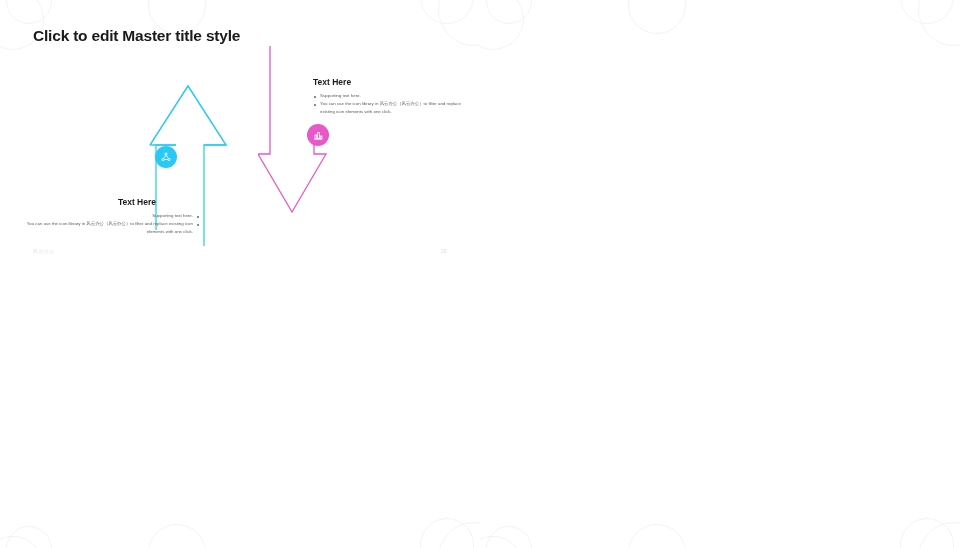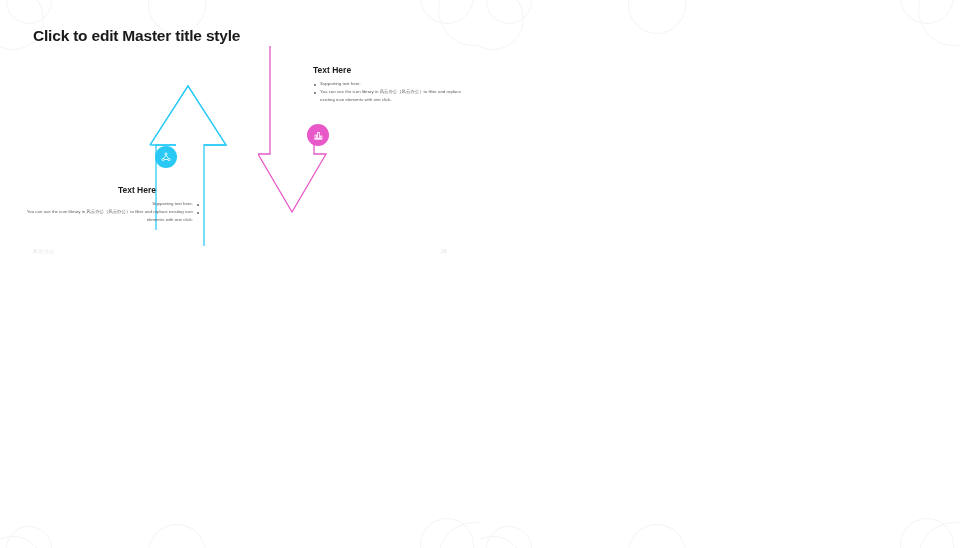--- a/index.html
+++ b/index.html
@@ -20,21 +20,21 @@
   .pagenum{position:absolute;font-size:5px;color:#e0e0e0;}
 
   
   .s1 .arrow-up-svg{position:absolute;left:140px;top:78px;}
   .s1 .arrow-dn-svg{position:absolute;left:258px;top:44px;}
   .badge{position:absolute;border-radius:50%;display:flex;align-items:center;justify-content:center;}
   .s1 .badge-cyan{width:22px;height:22px;left:155px;top:146px;background:#2ac9f5;}
   .s1 .badge-pink{width:22px;height:22px;left:307px;top:124px;background:#e858c8;}
 
   .blk{position:absolute;}
-  .blk h4{margin:4px 0 5px 0;font-size:8.5px;font-weight:bold;color:#1a1a1a;}
+  .blk h4{margin:16px 0 5px 0;font-size:8.5px;font-weight:bold;color:#1a1a1a;}
   .blk ul{margin:0;padding:0;list-style:none;}
   .blk li{font-size:4.4px;color:#5b5b5b;line-height:1.85;position:relative;padding-left:7px;}
   .blk li::before{content:"";position:absolute;left:1px;top:4px;width:1.6px;height:1.6px;background:#8a8a8a;}
   .s1 .blk-left{left:18px;top:181px;width:182px;text-align:right;}
   .s1 .blk-left h4{text-align:right;padding-right:44px;}
   .s1 .blk-left li{padding-left:0;padding-right:7px;}
   .s1 .blk-left li::before{left:auto;right:1px;}
   .s1 .blk-right{left:313px;top:61px;width:160px;text-align:left;}
 </style>
 </head>

